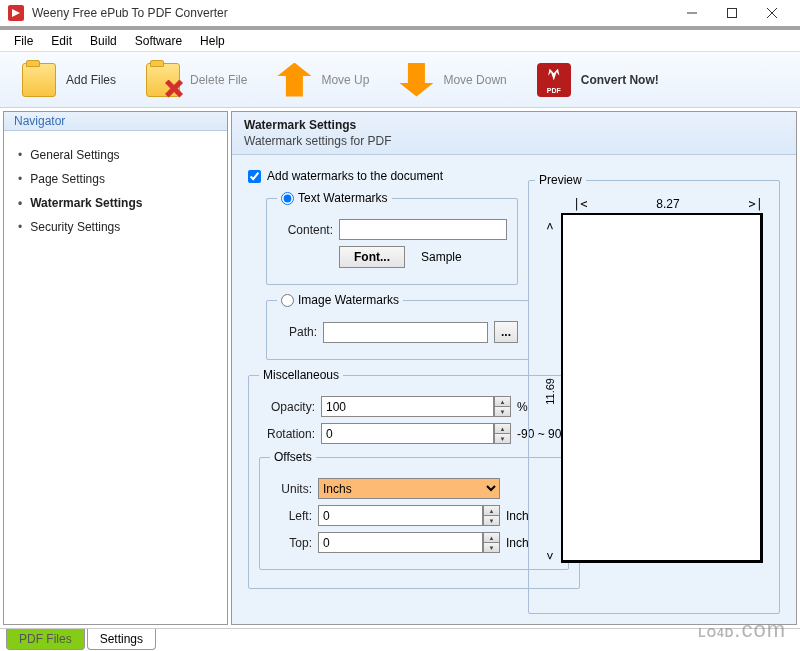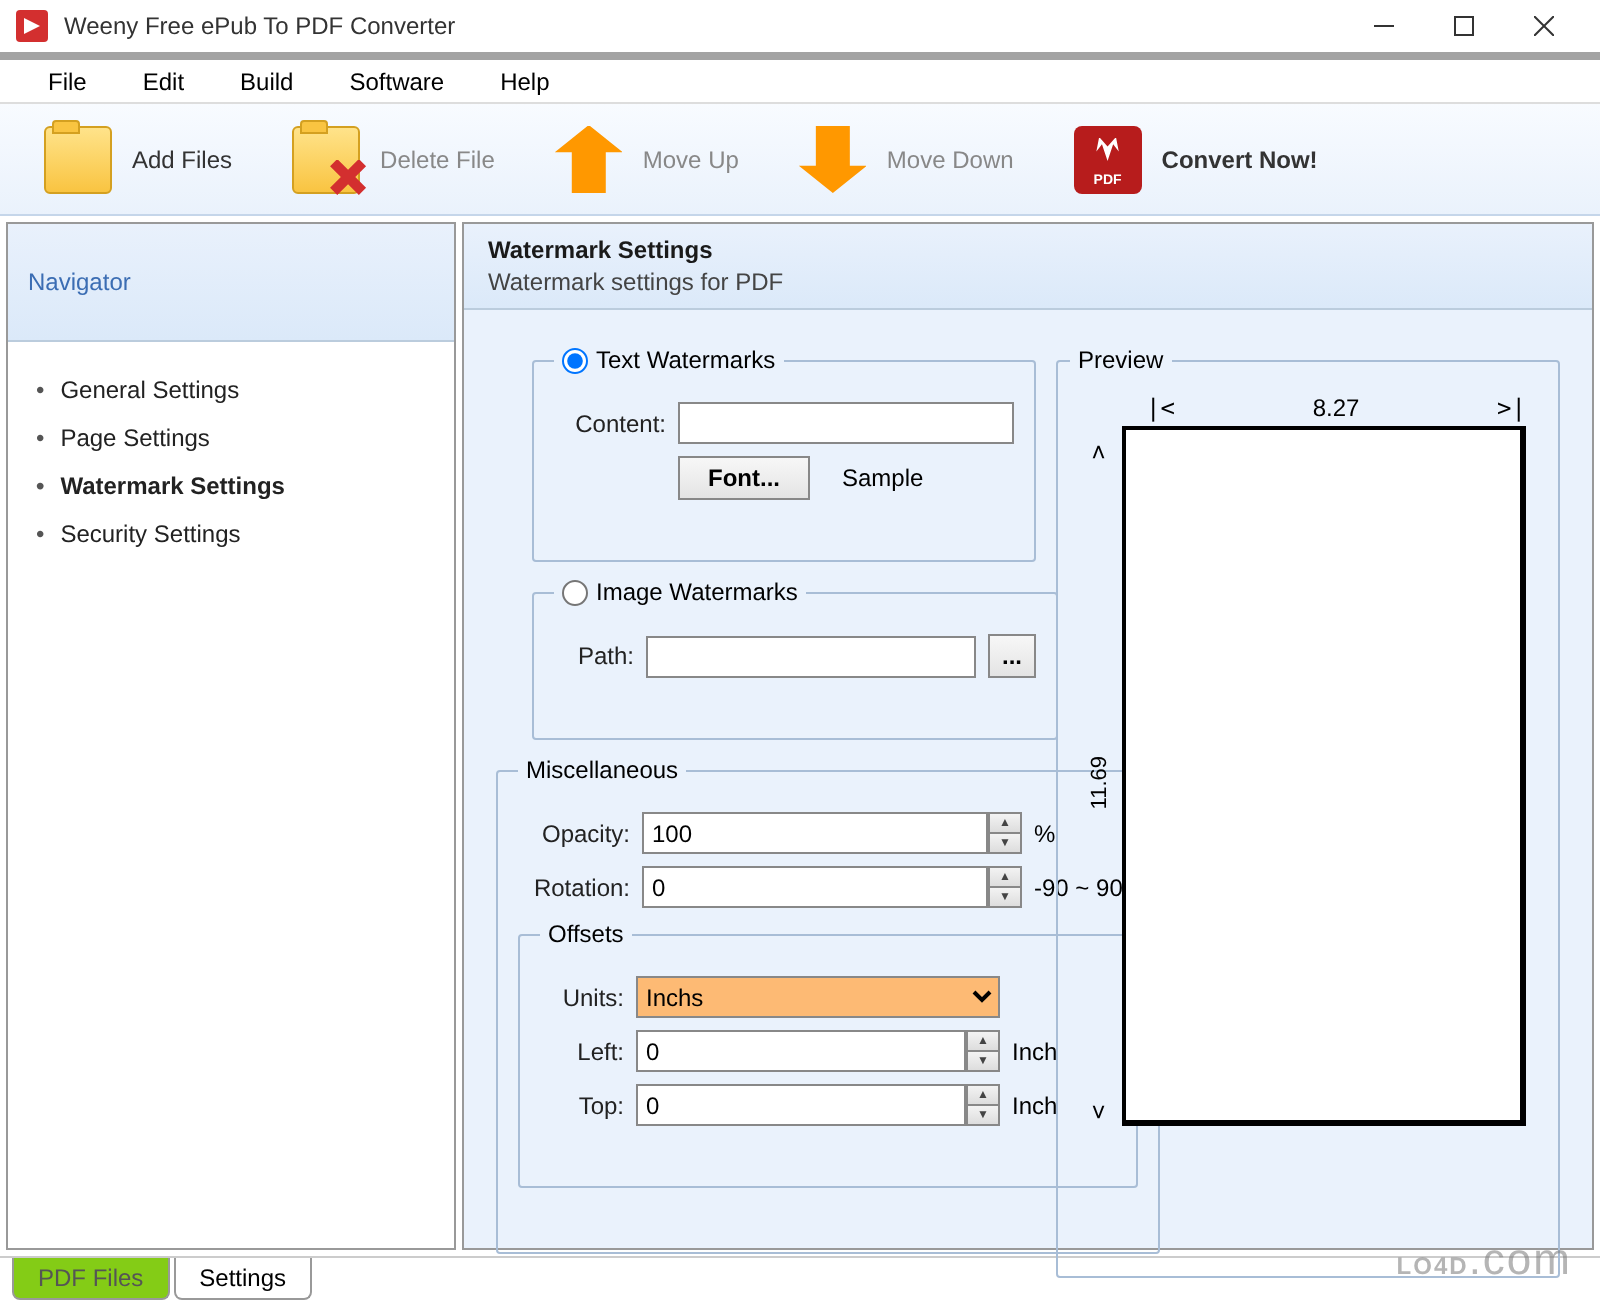--- a/index.html
+++ b/index.html
@@ -6,59 +6,59 @@
 body { background: #fff; width: 800px; height: 651px; overflow: hidden; position: relative; }
 
 .titlebar { height: 30px; display: flex; align-items: center; padding: 0 8px; border-bottom: 4px solid #a3a3a3; }
 .titlebar .app-icon { width: 16px; height: 16px; background: #d32f2f; border-radius: 2px; margin-right: 8px; position: relative; }
 .titlebar .app-icon::after { content: ''; position: absolute; width: 8px; height: 8px; background: #fff; top: 4px; left: 4px; clip-path: polygon(0 0, 100% 50%, 0 100%); }
 .titlebar .title { flex: 1; color: #333; }
 .titlebar .win-btn { width: 40px; height: 30px; display: flex; align-items: center; justify-content: center; color: #333; cursor: pointer; }
 .titlebar .win-btn svg { width: 10px; height: 10px; }
 
 .menubar { height: 22px; display: flex; align-items: center; padding: 0 6px; gap: 2px; border-bottom: 1px solid #ddd; }
-.menubar .menu-item { padding: 2px 8px; cursor: pointer; margin-left: 10px; }
+.menubar .menu-item { padding: 2px 8px; cursor: pointer; }
 
 .toolbar { height: 56px; background: linear-gradient(#f8fbff, #eaf2fc); border-bottom: 1px solid #c5d6ea; display: flex; align-items: center; padding: 0 10px; gap: 6px; }
 .toolbar .btn { display: flex; align-items: center; gap: 10px; padding: 4px 12px; cursor: pointer; border-radius: 3px; }
 .toolbar .btn .icon { width: 34px; height: 34px; position: relative; }
 .toolbar .btn .label { color: #888; }
 .toolbar .btn.primary .label { color: #333; }
 .toolbar .btn.accent .label { color: #333; font-weight: bold; }
 
 .folder-icon { background: linear-gradient(#ffe38a, #f9c441); border: 1px solid #d4a020; border-radius: 3px; }
 .folder-icon::before { content: ''; position: absolute; top: -4px; left: 3px; width: 12px; height: 5px; background: #f9c441; border: 1px solid #d4a020; border-radius: 2px 2px 0 0; }
 .folder-icon.delete::after { content: ''; position: absolute; width: 18px; height: 18px; bottom: -2px; right: -4px; background: #d32f2f; clip-path: polygon(20% 0, 0 20%, 30% 50%, 0 80%, 20% 100%, 50% 70%, 80% 100%, 100% 80%, 70% 50%, 100% 20%, 80% 0, 50% 30%); }
 .arrow-up { background: #ff9800; clip-path: polygon(50% 0, 100% 40%, 75% 40%, 75% 100%, 25% 100%, 25% 40%, 0 40%); }
 .arrow-down { background: #ff9800; clip-path: polygon(25% 0, 75% 0, 75% 60%, 100% 60%, 50% 100%, 0 60%, 25% 60%); }
 .pdf-icon { background: #b71c1c; border-radius: 4px; }
 .pdf-icon::after { content: 'PDF'; position: absolute; bottom: 3px; left: 0; right: 0; text-align: center; color: #fff; font-size: 7px; font-weight: bold; }
 .pdf-icon::before { content: ''; position: absolute; top: 6px; left: 50%; transform: translateX(-50%); width: 14px; height: 12px; background: #fff; clip-path: polygon(50% 100%, 30% 30%, 10% 60%, 20% 0, 50% 40%, 80% 0, 90% 60%, 70% 30%); }
 
 .main { display: flex; height: 520px; }
 .sidebar { width: 225px; border: 1px solid #999; margin: 3px 0 3px 3px; background: #fff; }
-.sidebar-header { background: linear-gradient(#e9f1fc, #dbe9f9); border-bottom: 1px solid #bcd; padding: 22px 10px; color: #3b6db3; }
+.sidebar-header { background: linear-gradient(#e9f1fc, #dbe9f9); border-bottom: 1px solid #bcd; padding: 2px 10px; color: #3b6db3; }
 .sidebar-body { padding: 12px 8px; }
 .sidebar-link { padding: 5px 6px; cursor: pointer; color: #222; }
 .sidebar-link::before { content: '•'; margin-right: 8px; color: #555; }
 .sidebar-link.active { font-weight: bold; }
 
 .content { flex: 1; border: 1px solid #999; margin: 3px; background: #eaf2fc; display: flex; flex-direction: column; }
 .content-header { background: linear-gradient(#e9f1fc, #dbe9f9); border-bottom: 1px solid #bcd; padding: 6px 12px; }
 .content-header .ct { font-weight: bold; color: #1a1a1a; }
 .content-header .cs { color: #444; margin-top: 2px; }
 .content-body { flex: 1; padding: 14px 16px; display: flex; gap: 10px; }
 
 .form-col { width: 270px; }
 .preview-col { flex: 1; }
 
 .chkrow { display: flex; align-items: center; gap: 6px; margin-bottom: 8px; }
 .chkrow input[type=checkbox], .chkrow input[type=radio] { width: 13px; height: 13px; }
 
-fieldset { border: 1px solid #a8bdd6; border-radius: 2px; padding: 8px 10px 24px; margin: 4px 0 8px 18px; }
+fieldset { border: 1px solid #a8bdd6; border-radius: 2px; padding: 8px 10px 10px; margin: 4px 0 8px 18px; }
 fieldset.no-indent { margin-left: 0; }
 fieldset.preview-fs { margin-left: 0; padding: 6px; height: 100%; }
 legend { padding: 0 4px; display: flex; align-items: center; gap: 4px; }
 .frow { display: flex; align-items: center; gap: 6px; margin: 6px 0; }
 .frow label.lbl { width: 56px; text-align: right; color: #222; }
 .frow input[type=text] { flex: 1; height: 21px; border: 1px solid #888; padding: 0 4px; background: #fff; }
 .frow select { flex: 1; height: 21px; border: 1px solid #888; background: #fdba74; }
 .frow .unit { width: 52px; }
 .btn-win { height: 22px; padding: 0 14px; background: linear-gradient(#f7f7f7, #e4e4e4); border: 1px solid #888; cursor: pointer; font-size: 12px; font-weight: bold; }
 .btn-win.small { padding: 0 4px; min-width: 24px; }
@@ -149,20 +149,24 @@
     </div>
   </div>
 
   <div class="content">
     <div class="content-header">
       <div class="ct">Watermark Settings</div>
       <div class="cs">Watermark settings for PDF</div>
     </div>
     <div class="content-body">
       <div class="form-col">
+        <div class="chkrow">
+          <input type="checkbox" checked="" style="">
+          <span>Add watermarks to the document</span>
+        </div>
 
         <fieldset>
           <legend>
             <input type="radio" name="wm" checked="" style="">
             <span>Text Watermarks</span>
           </legend>
           <div class="frow">
             <label class="lbl">Content:</label>
             <input type="text" value="" style="">
           </div>

